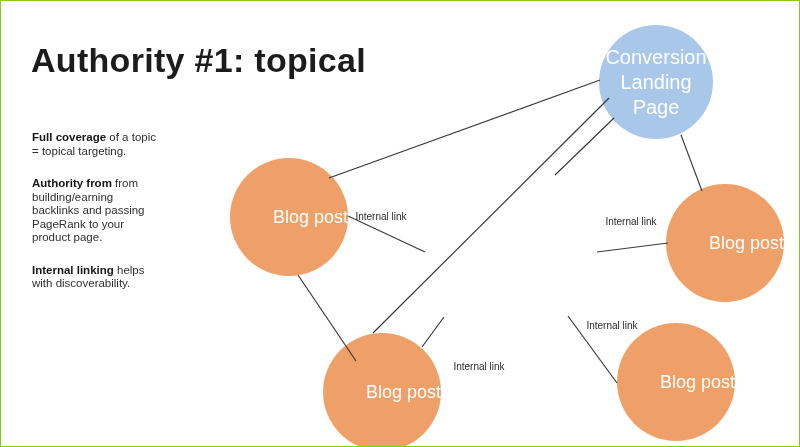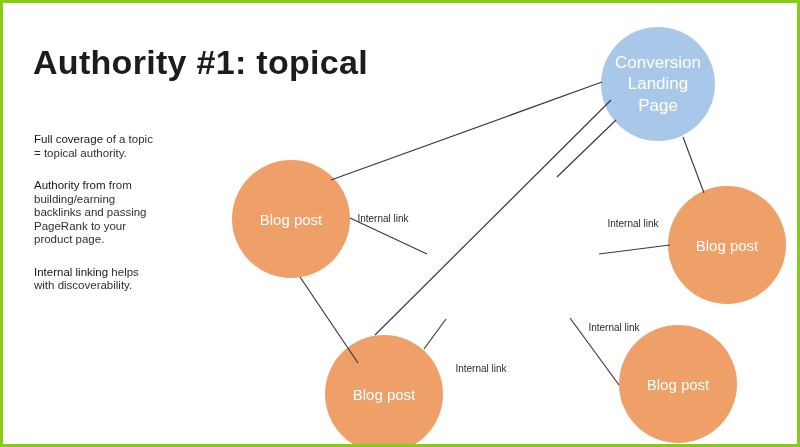--- a/index.html
+++ b/index.html
@@ -5,21 +5,21 @@
   * { margin: 0; padding: 0; box-sizing: border-box; }
   html, body { background: #ffffff; }
   body { font-family: "Liberation Sans", "DejaVu Sans", sans-serif; }
 
   .slide {
     position: relative;
     width: 800px;
     height: 447px;
     background: #ffffff;
     overflow: hidden;
-    border: 3px solid #84cc16;
+    border: 1px solid #84cc16;
   }
 
   .title {
     position: absolute;
     left: 30px;
     top: 40px;
     font-size: 34px;
     font-weight: 700;
     letter-spacing: 0.3px;
     color: #1c1c1c;
@@ -29,21 +29,21 @@
   .notes {
     position: absolute;
     left: 31px;
     top: 130px;
     width: 185px;
     font-size: 11.5px;
     line-height: 13.5px;
     color: #2f2f2f;
   }
   .notes p { white-space: pre-line; margin: 0 0 19px 0; }
-  .notes .lead { font-weight: 400; color: #161616; }
+  .notes .lead { font-weight: 700; color: #161616; }
 
   
   .edges-svg {
     position: absolute;
     left: 0; top: 0;
     width: 800px; height: 447px;
     z-index: 2;
     pointer-events: none;
   }
   .edges-svg line { stroke: #3a3a3a; stroke-width: 1.2; }
@@ -62,26 +62,26 @@
   .node-blue   { background: #a9c8e9; }
 
   .node-pillar {
     left: 417px; top: 163px;
     width: 180px; height: 180px;
     font-size: 20.5px; font-weight: 500;
   }
   .node-conversion {
     left: 598px; top: 24px;
     width: 114px; height: 114px;
-    font-size: 17px; font-weight: 500; line-height: 1.25;
+    font-size: 20px; font-weight: 500; line-height: 1.25;
     padding: 0 6px;
   }
   .node-blog {
     width: 118px; height: 118px;
-    font-size: 15px; font-weight: 500;
+    font-size: 18px; font-weight: 500; justify-content: flex-end;
   }
   .node-blog-left         { left: 229px; top: 157px; }
   .node-blog-right        { left: 665px; top: 183px; }
   .node-blog-bottom-mid   { left: 322px; top: 332px; }
   .node-blog-bottom-right { left: 616px; top: 322px; }
 
   .edge-label {
     position: absolute;
     transform: translate(-50%, -50%);
     width: 54px;
@@ -98,21 +98,21 @@
 </style>
 </head>
 <body>
 
 <div class="slide">
 
   <h1 class="title">Authority #1: topical</h1>
 
   <div class="notes">
     <p><span class="lead">Full coverage</span><span> of a topic
-= topical authority.</span></p>
+= topical targeting.</span></p>
     <p><span class="lead">Authority from</span><span> from
 building/earning
 backlinks and passing
 PageRank to your
 product page.</span></p>
     <p><span class="lead">Internal linking</span><span> helps
 with discoverability.</span></p>
   </div>
 
 

